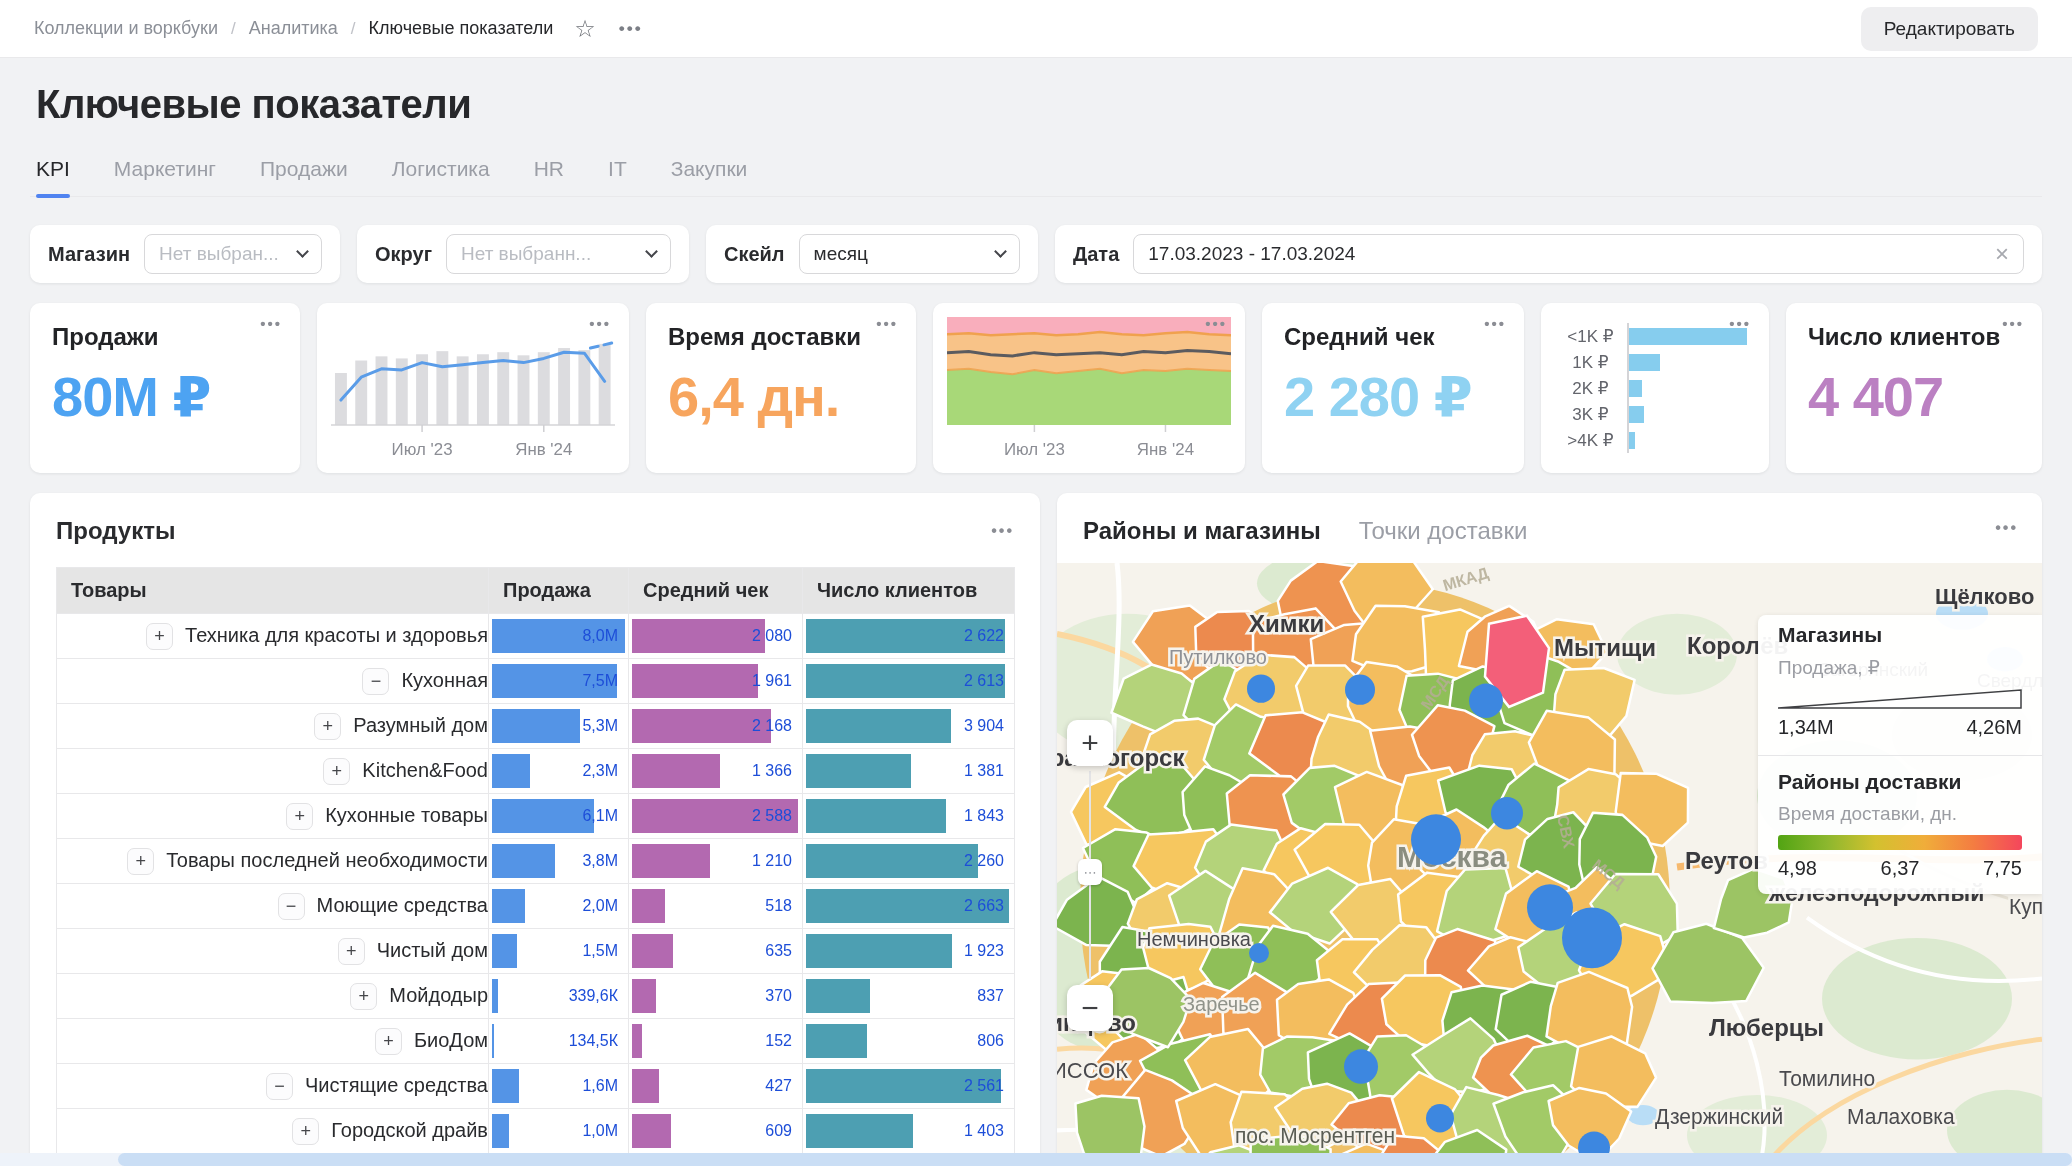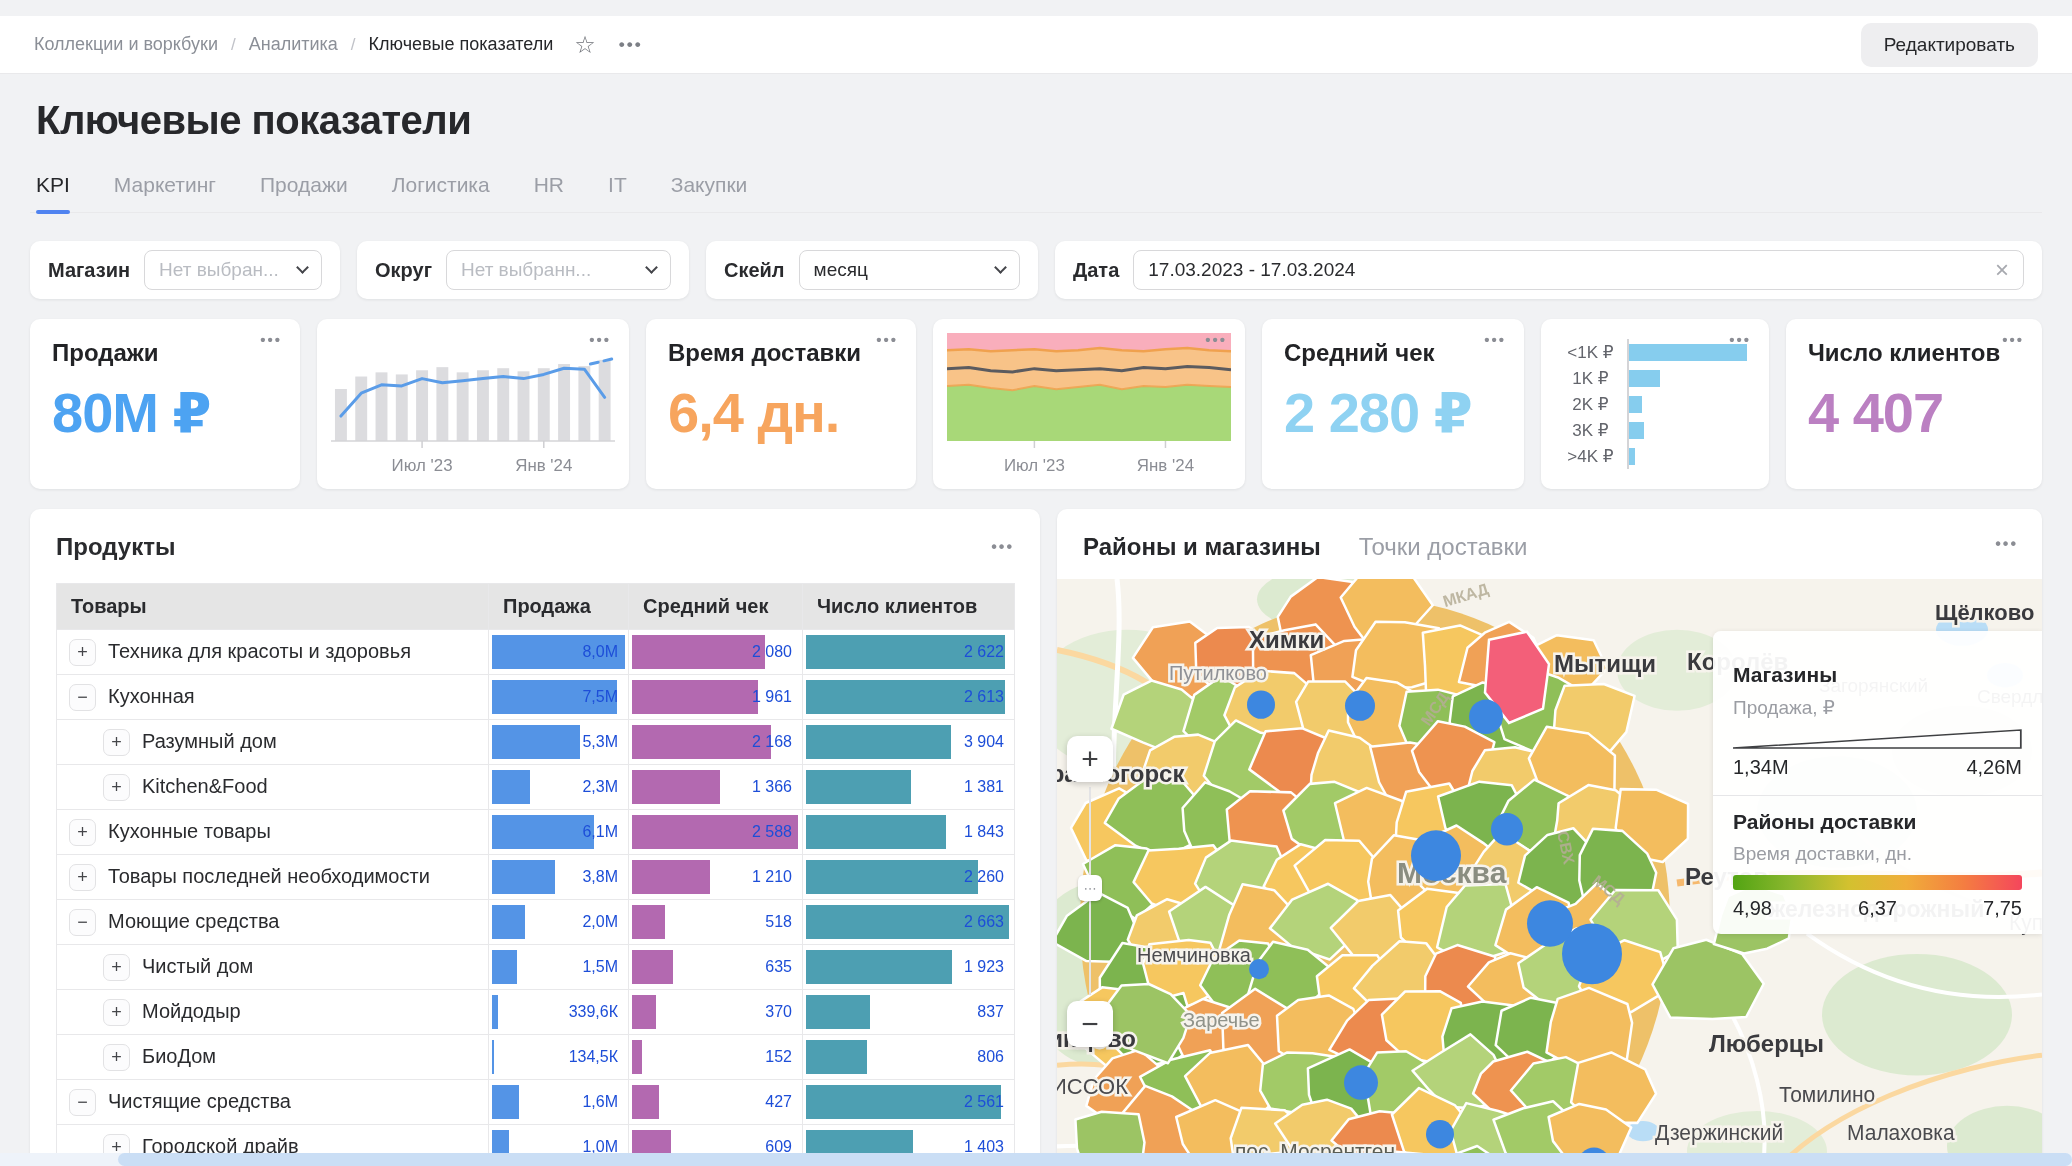--- a/index.html
+++ b/index.html
@@ -4,21 +4,21 @@
 <style>
   * { box-sizing: border-box; }
   html,body { margin:0; padding:0; }
   body {
     width:2072px; height:1166px; overflow:hidden; position:relative;
     background:#f1f2f4; color:#2a2b2e;
     font-family:"Liberation Sans","DejaVu Sans",sans-serif;
   }
   
   .topbar { height:58px; background:#fff; border-bottom:1px solid #e9e9eb;
-    display:flex; align-items:center; padding:0 34px; gap:13px;margin-top:16px; }
+    display:flex; align-items:center; padding:0 34px; gap:13px; }
   .crumb { font-size:18px; color:#8b8f97; cursor:pointer; }
   .crumb.current { color:#26272a; font-weight:500; }
   .crumb-sep { color:#c0c2c8; font-size:17px; }
   .star { font-size:24px; color:#6f7278; margin-left:8px; line-height:1; }
   .hdots { color:#7c7f86; font-size:17px; letter-spacing:2px; font-weight:700; margin-left:10px; }
   .edit-btn { margin-left:auto; background:#eeeef0; border:none; border-radius:10px;
     padding:11px 23px; font-size:19px; color:#26272a; font-family:inherit; }
   
   .main { padding:0 30px; }
   .page-title { font-size:40px; font-weight:700; color:#27282b; margin:24px 0 0 6px; letter-spacing:-0.5px; }
@@ -60,40 +60,40 @@
   
   .content { display:flex; gap:17px; margin-top:20px; height:684px; }
   .pcard { flex:0 0 1010px; background:#fff; border-radius:10px; box-shadow:0 1px 3px rgba(16,20,30,.08);
     padding:24px 26px 0; overflow:hidden; }
   .card-title-row { display:flex; align-items:center; justify-content:space-between; }
   .card-title { font-size:24px; font-weight:700; }
   .cdots { color:#8b8d94; font-size:16px; letter-spacing:2px; font-weight:700; cursor:pointer; }
   table.products { width:100%; border-collapse:collapse; margin-top:22px; table-layout:fixed; }
   .products th, .products td { border:1px solid #e8e8ea; }
   .products th { font-size:20px; font-weight:700; text-align:left; padding:11px 14px; background:#e5e5e5; }
-  .products td { height:45px; padding:0; position:relative; }
+  .products td { height:45px; padding:0; position:relative;text-align:right; }
   td.namecell { font-size:20px; padding-left:12px !important; white-space:nowrap; overflow:hidden; }
   td.namecell.lvl2 { padding-left:46px !important; }
   .toggle { display:inline-flex; width:27px; height:27px; border:1px solid #e2e2e4; border-radius:7px;
     align-items:center; justify-content:center; font-size:18px; color:#45464a; background:#fcfcfd;
     margin-right:12px; vertical-align:middle; cursor:pointer; flex:none; }
   .bar { position:absolute; left:3px; top:5px; bottom:5px; }
   .bar.b-sales{background:#5494e6} .bar.b-check{background:#b369b0} .bar.b-clients{background:#4d9fb2}
   .cellval { position:absolute; right:10px; top:50%; transform:translateY(-50%); font-size:16px; color:#1d4ed8; }
   
   .mcard { flex:1; background:#fff; border-radius:10px; box-shadow:0 1px 3px rgba(16,20,30,.08);
     overflow:hidden; display:flex; flex-direction:column; }
   .mhead { display:flex; gap:38px; align-items:center; padding:24px 26px 18px; position:relative; }
   .mtab { font-size:24px; color:#9b9ea6; cursor:pointer; }
   .mtab.active { color:#26272a; font-weight:700; }
   .mhead .cdots { position:absolute; right:24px; top:26px; }
   .maparea { position:relative; flex:1; overflow:hidden; background:#f6f3ec; }
   .maparea > svg { position:absolute; inset:0; width:100%; height:100%; }
-  .legend { position:absolute; top:52px; right:0; width:329px; background:rgba(255,255,255,.94);
-    border-radius:8px 0 0 8px; padding:32px 20px 14px; box-shadow:0 1px 5px rgba(0,0,0,.1); }
+  .legend { position:absolute; top:52px; right:0; width:284px; background:rgba(255,255,255,.94);
+    border-radius:8px 0 0 8px; padding:8px 20px 14px; box-shadow:0 1px 5px rgba(0,0,0,.1); }
   .leg-title { font-size:21px; font-weight:700; color:#26272a; }
   .leg-sub { font-size:19px; color:#9b9da3; margin-top:9px; }
   .leg-scale { display:flex; justify-content:space-between; font-size:20px; margin-top:7px; color:#26272a; }
   .leg-scale.three span:nth-child(2){ flex:1; text-align:center; }
   .leg-div { border-top:1px solid #e6e6e8; margin:16px -20px 14px; }
   .leg-grad { height:15px; border-radius:3px; margin-top:10px;
     background:linear-gradient(90deg,#52a413,#8cb72e,#d3c12f,#f0ad3a,#f47d41,#f4465c); }
   .leg-tri { margin-top:10px; display:block; width:100%; height:20px; }
   .zoombtn { position:absolute; left:10px; width:46px; height:46px; background:#fff; border-radius:10px;
     box-shadow:0 2px 6px rgba(0,0,0,.2); display:flex; align-items:center; justify-content:center;

